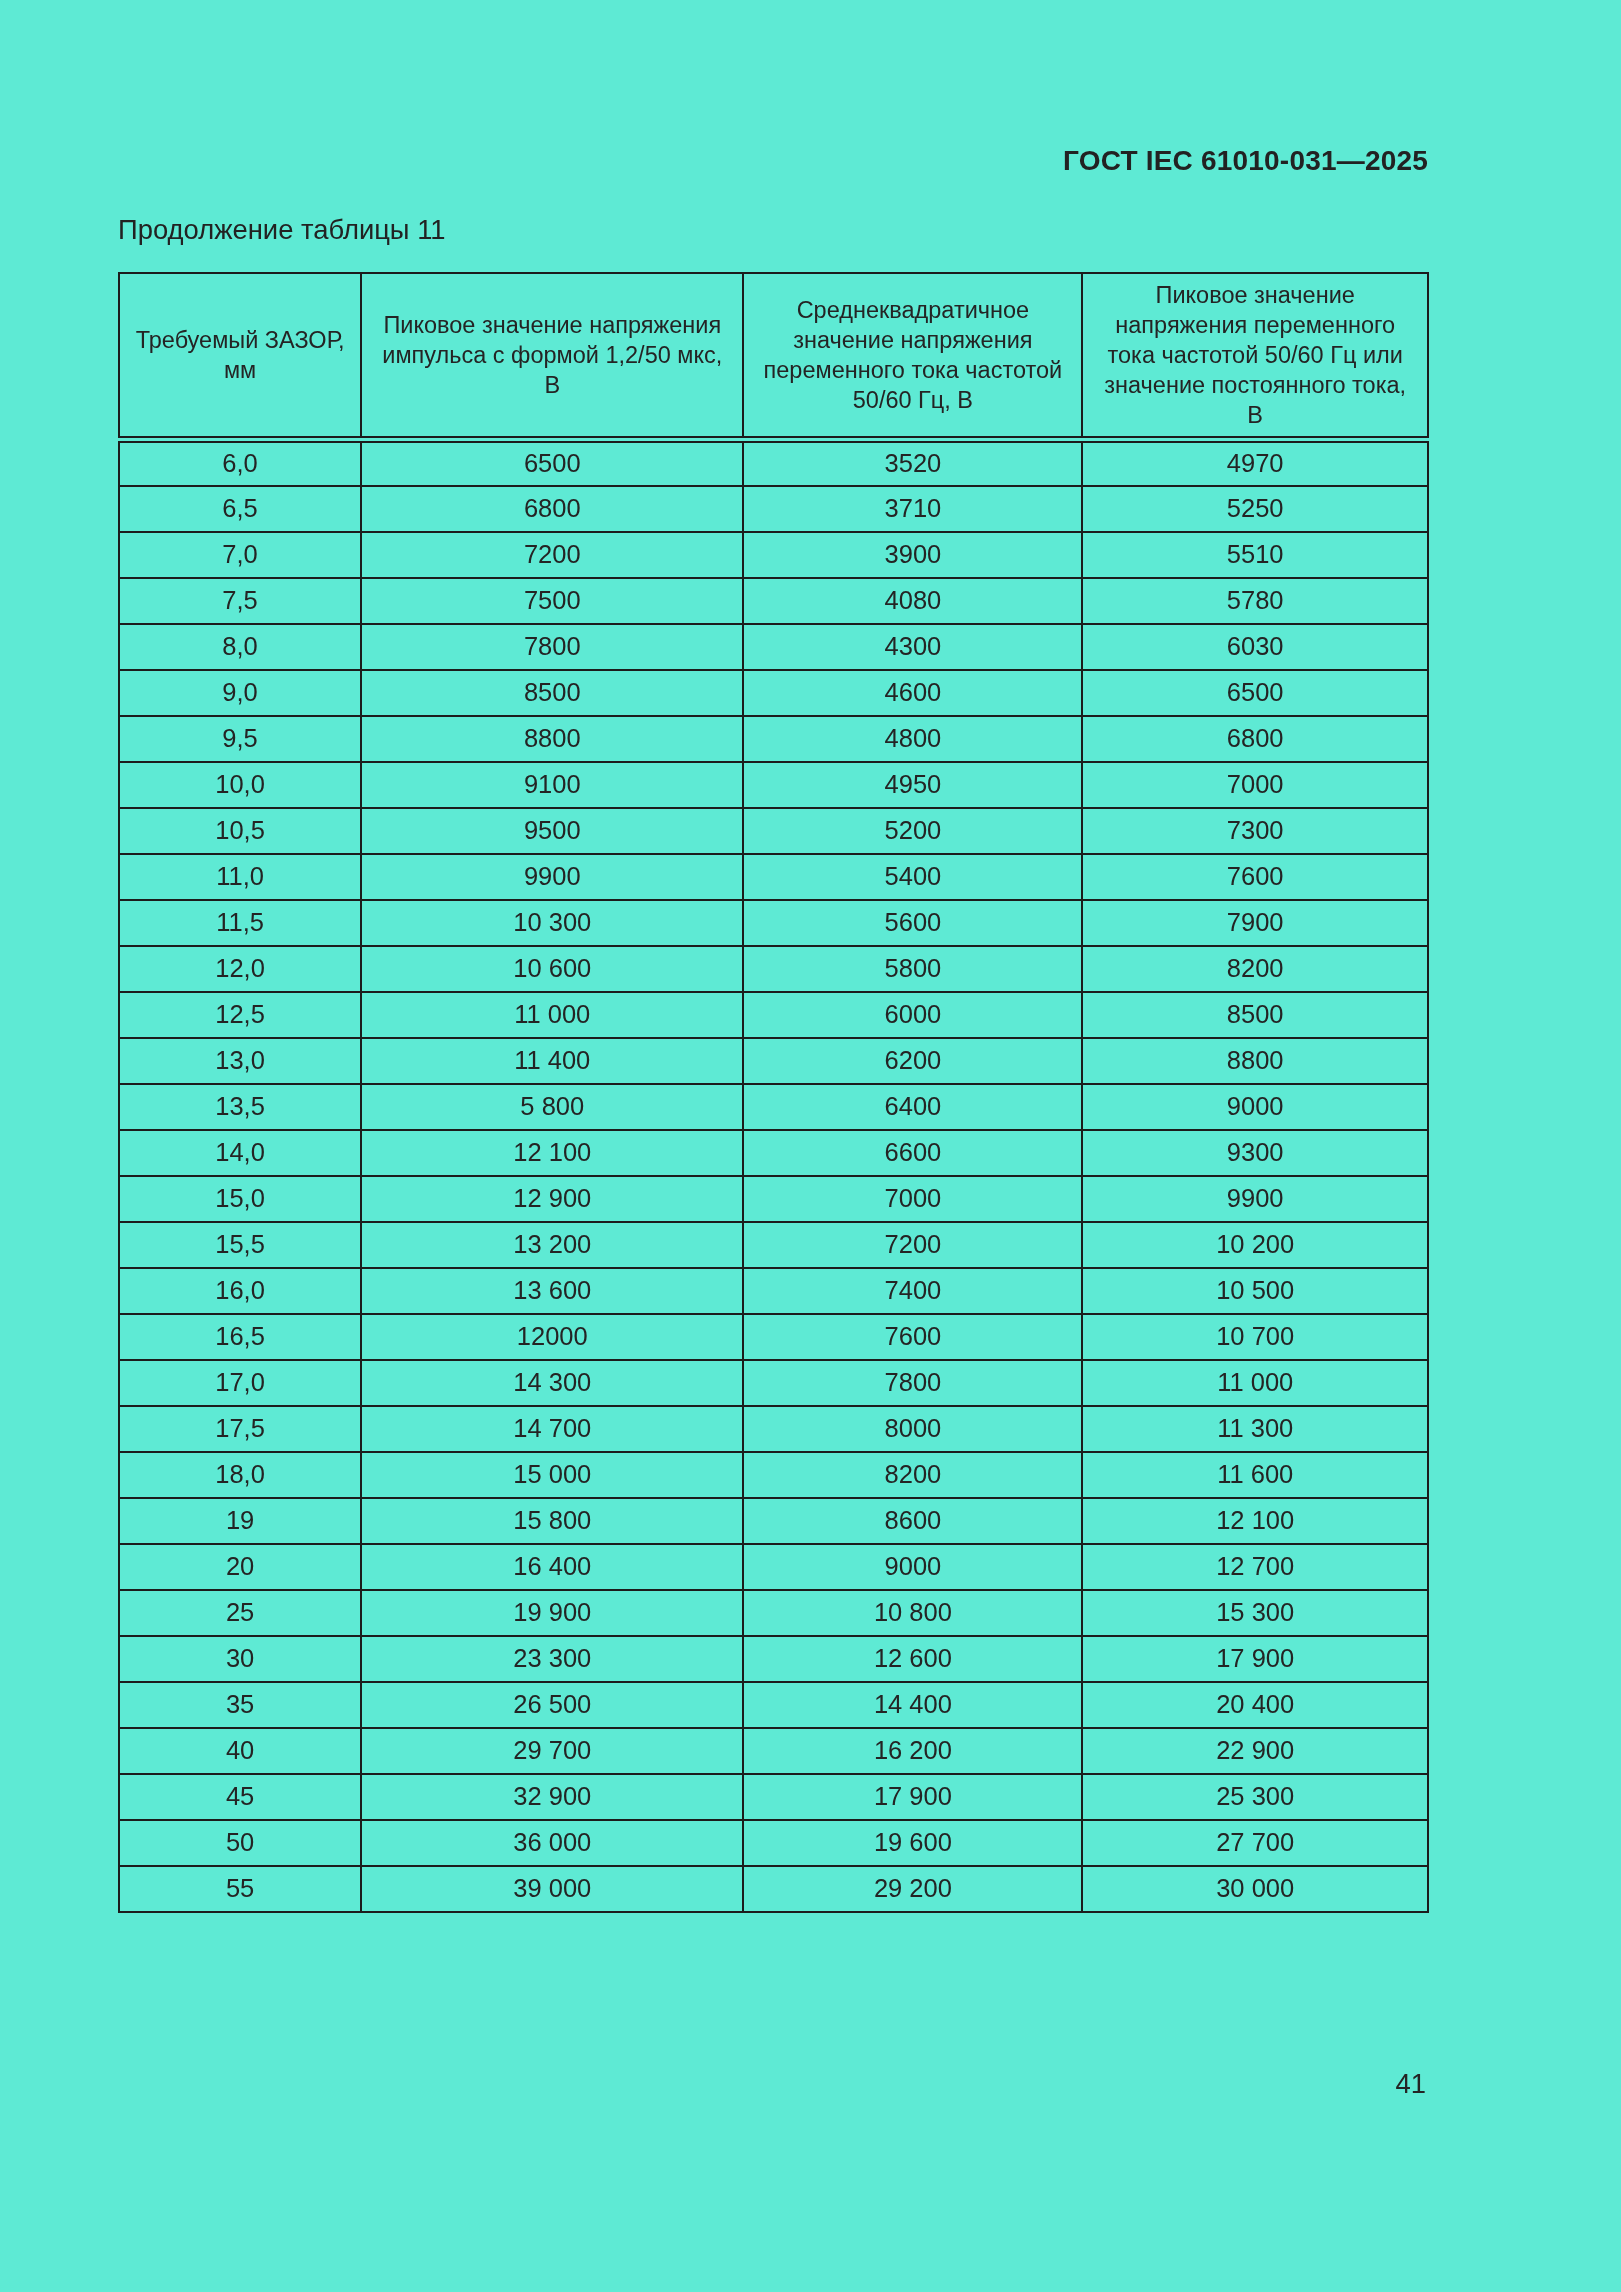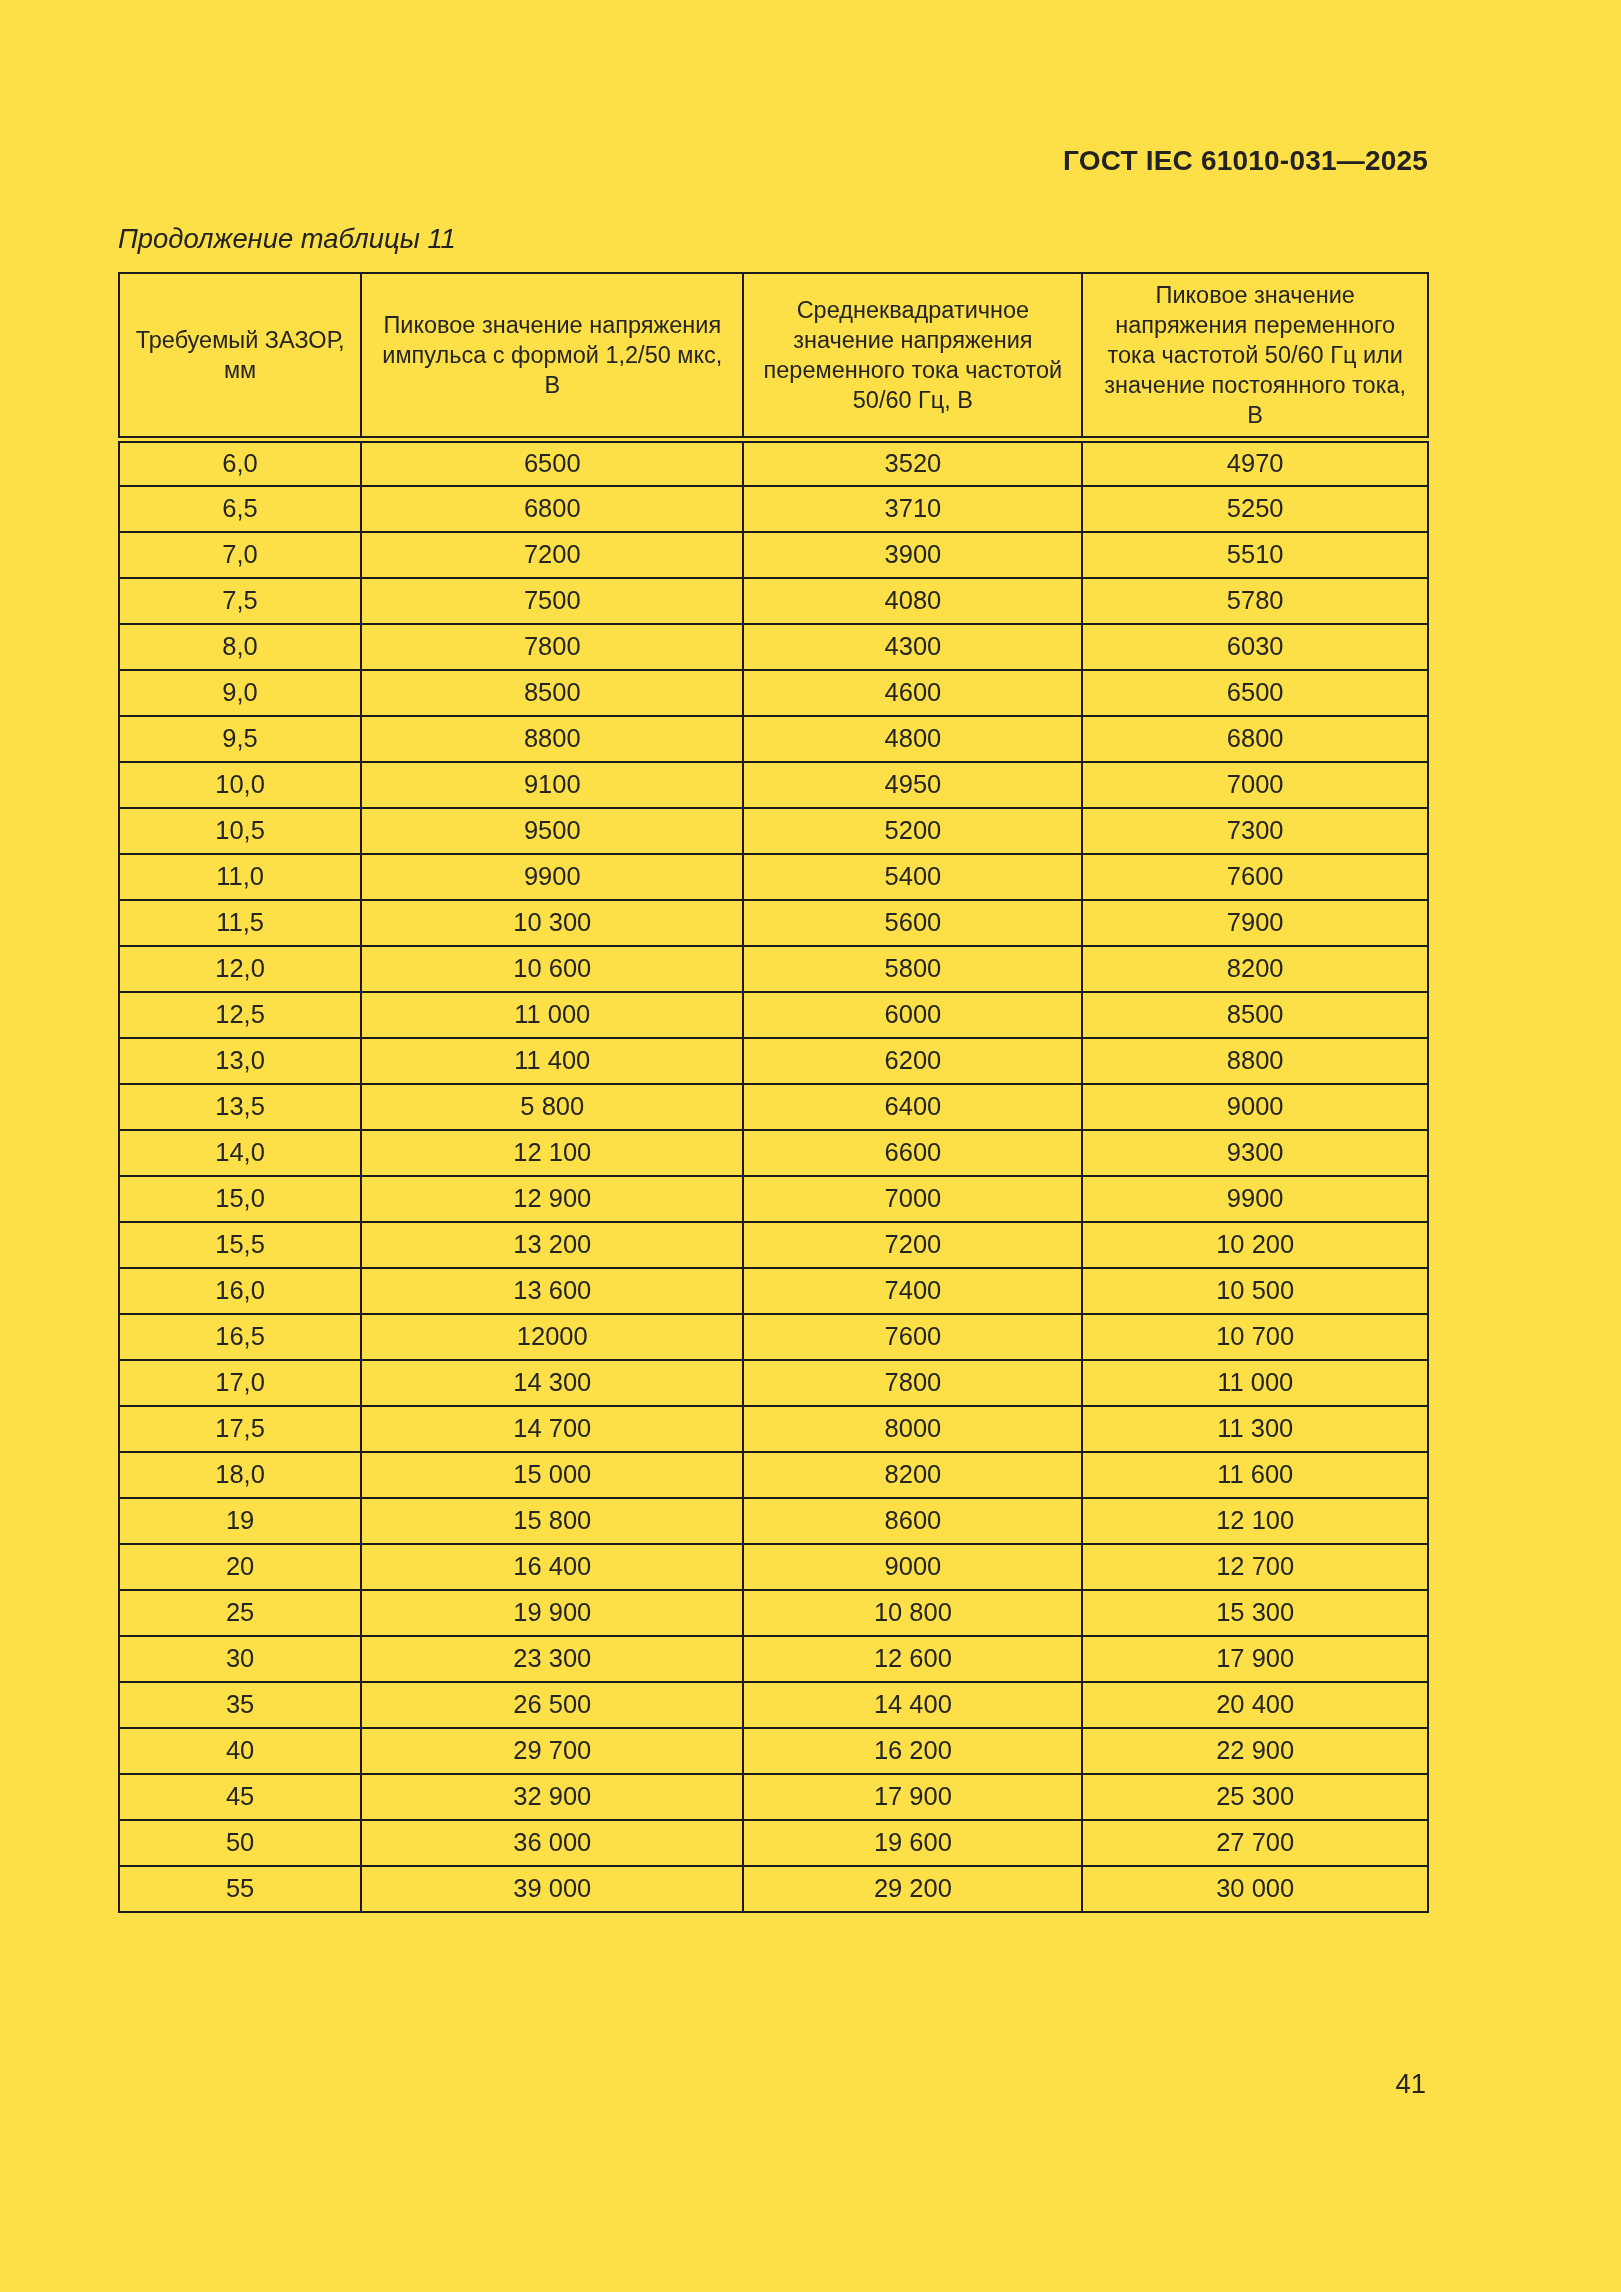--- a/index.html
+++ b/index.html
@@ -1,37 +1,36 @@
 <!DOCTYPE html>
 <html><head>
 <meta charset="utf-8">
 <style>
   * { margin:0; padding:0; box-sizing:border-box; }
   html,body { background:#ffffff; }
   .page {
     position:relative;
     width:1621px; height:2293px;
-    background:#fde047;
+    background:#5eead4;
     font-family:"Liberation Sans", sans-serif;
     color:#1c1c1c;
     overflow:hidden;
   }
   .doc-header {
     position:absolute;
     top:145px; right:193px;
     font-size:28px;
     font-weight:bold;
     color:#222;
     letter-spacing:0.2px;
   }
   .table-caption {
     position:absolute;
-    top:223px; left:118px;
+    top:214px; left:118px;
     font-size:27.4px;
-    font-style:italic;
     color:#222;
   }
   .table-wrap {
     position:absolute;
     top:272px; left:118px;
     width:1311px;
   }
   table.gost {
     width:100%;
     border-collapse:collapse;

